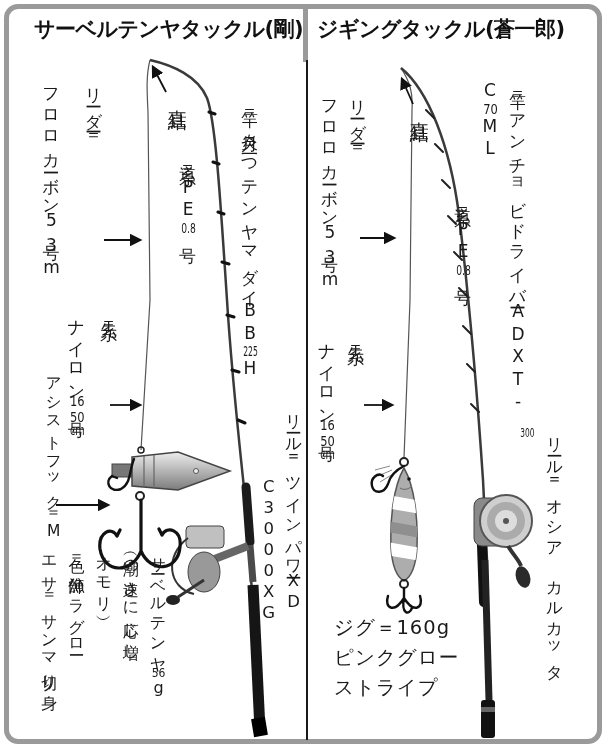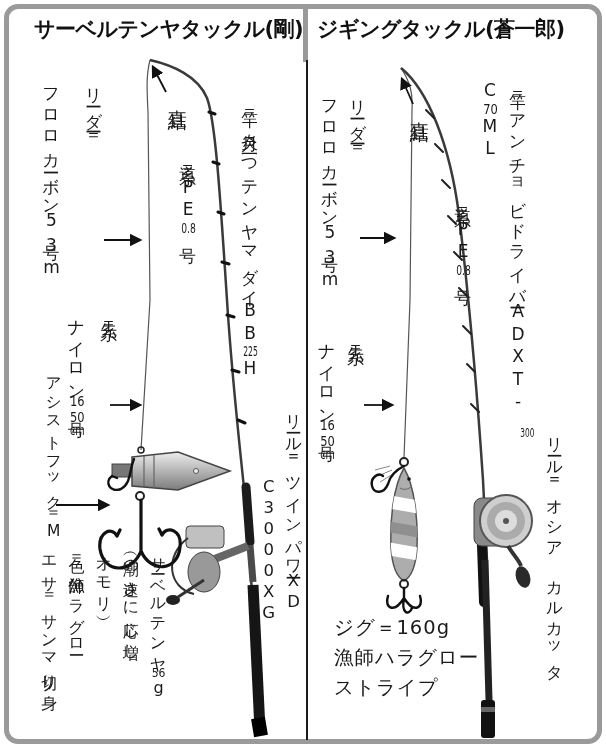--- a/index.html
+++ b/index.html
@@ -143,17 +143,17 @@
 　　　　C3000XG</div>
 
   <div class="vtext" style="right:234px;top:88px;height:235px;">リーダー＝
 フロロカーボン5号3m</div>
   <div class="vtext" style="left:404px;top:106px;font-size:19px;">直結</div>
   <div class="vtext" style="right:129px;top:194px;height:165px;">道糸＝PE<span class="tcy">0.8</span>号</div>
   <div class="vtext" style="right:74px;top:80px;height:395px;">竿＝アンチョビドライバーADXT-C<span class="tcy">70</span>ML</div>
   <div class="vtext" style="right:236px;top:332px;height:205px;line-height:1.7;">先糸＝
 ナイロン<span class="tcy">16</span>号<span class="tcy">50</span><span class="tcy">cm</span></div>
   <div class="hz" style="left:334px;top:613px;">ジグ＝160g
-漁師ハラグロー
+ピンクグロー
 ストライプ</div>
   <div class="vtext" style="right:38px;top:426px;height:258px;font-size:16.5px;letter-spacing:2px;">リール＝オシア　カルカッタ<span class="tcy">300</span></div>
 
 </div>
 
 </body></html>

